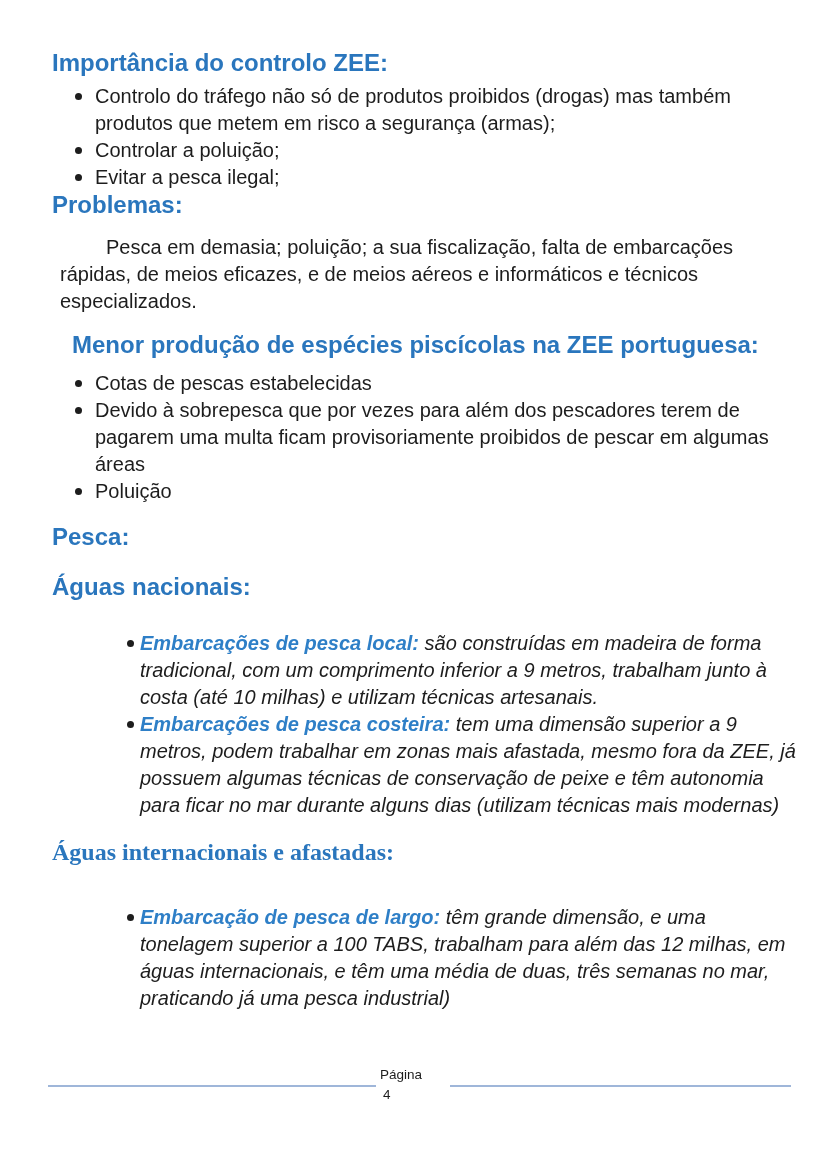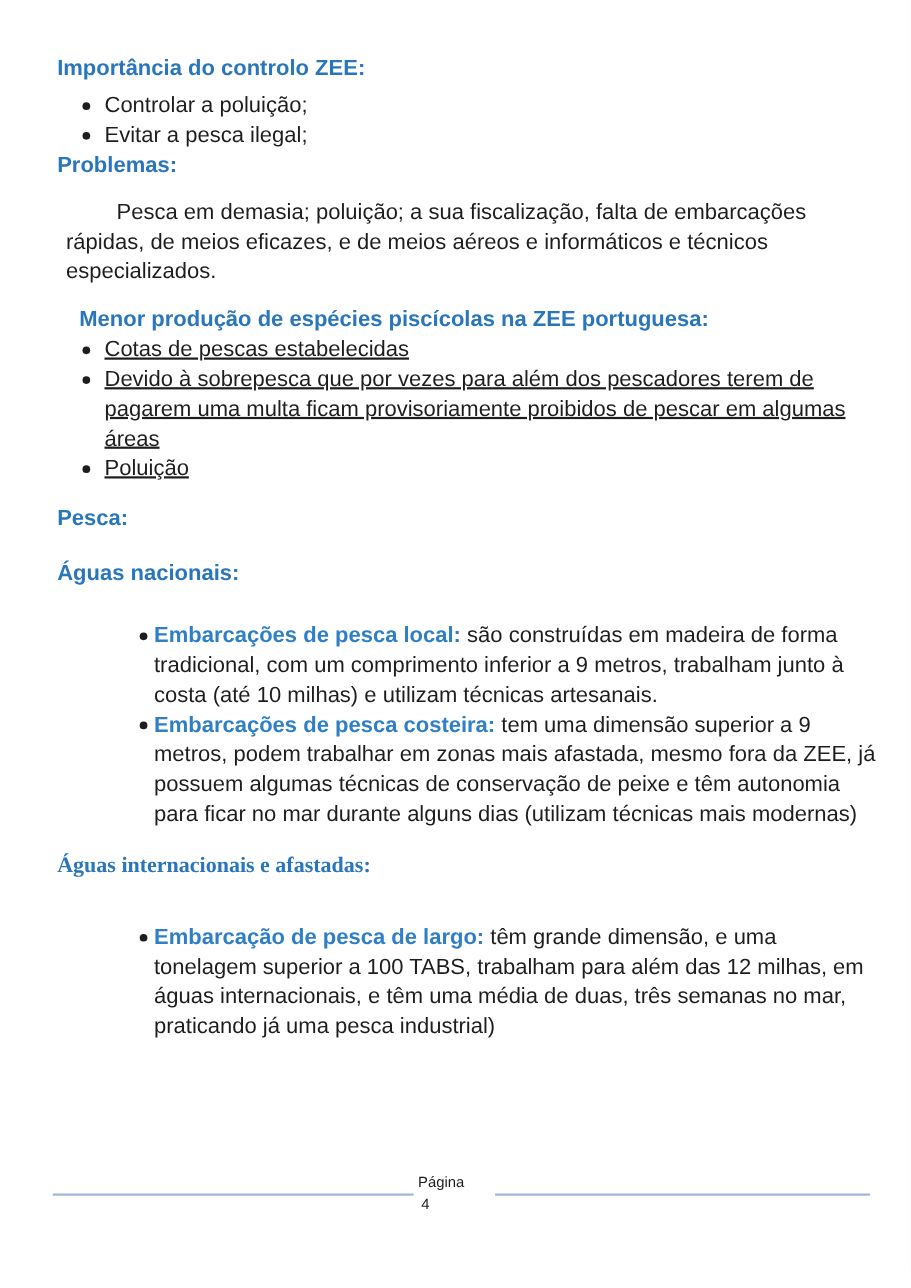--- a/index.html
+++ b/index.html
@@ -19,50 +19,50 @@
     overflow:hidden;
     font-family:"Liberation Sans","DejaVu Sans",sans-serif;
     font-size:20px;
     line-height:27px;
     color:var(--text-color);
   }
   .content{
     padding:49px 28px 0 44px;
   }
   .head{
-    font-size:20px;
+    font-size:24px;
     line-height:27px;
     font-weight:bold;
     color:var(--heading-color);
     margin:0 0 0 8px;
   }
   .head.mt-menor{margin-top:15px;margin-left:28px;}
   .head.mt-pesca{margin-top:18px;}
   .head.mt-nacionais{margin-top:23px;}
   .head.mt-internacionais{margin-top:20px;font-family:Liberation Serif, serif;}
   ul.blist{
     list-style:none;
     margin:7px 0 0 0;
     padding:0;
   }
-  ul.blist.tight{margin-top:1px;text-decoration:underline;}
+  ul.blist.tight{margin-top:12px;}
   ul.blist li{
     position:relative;
     padding-left:51px;
   }
   ul.blist .dot{
     position:absolute;
     left:31px;top:10px;
     width:7px;height:7px;
     border-radius:50%;
     background:var(--text-color);
   }
   ul.blist.deep{margin-top:30px;}
   ul.blist.deep.last{margin-top:38px;}
-  ul.blist.deep li{padding-left:96px;}
+  ul.blist.deep li{padding-left:96px;font-style:italic;}
   ul.blist.deep .dot{left:83px;}
   ul.blist.deep .lead{
     font-weight:bold;
     color:var(--lead-color);
   }
   .para{
     margin:16px;
     text-indent:46px;
   }
   .footer{
@@ -91,20 +91,21 @@
   }
 </style>
 </head>
 <body>
 
 <div class="page">
   <div class="content">
 
     <h2 class="head">Importância do controlo ZEE:</h2>
     <ul class="blist">
+      <li><span class="dot"></span><span>Controlo do tráfego não só de produtos proibidos (drogas) mas também produtos que metem em risco a segurança (armas);</span></li>
       <li><span class="dot"></span><span>Controlar a poluição;</span></li>
       <li><span class="dot"></span><span>Evitar a pesca ilegal;</span></li>
     </ul>
 
     <h2 class="head">Problemas:</h2>
     <p class="para">Pesca em demasia; poluição; a sua fiscalização, falta de embarcações rápidas, de meios eficazes, e de meios aéreos e informáticos e técnicos especializados.</p>
 
     <h2 class="head mt-menor">Menor produção de espécies piscícolas na ZEE portuguesa:</h2>
     <ul class="blist tight">
       <li><span class="dot"></span><span>Cotas de pescas estabelecidas</span></li>

